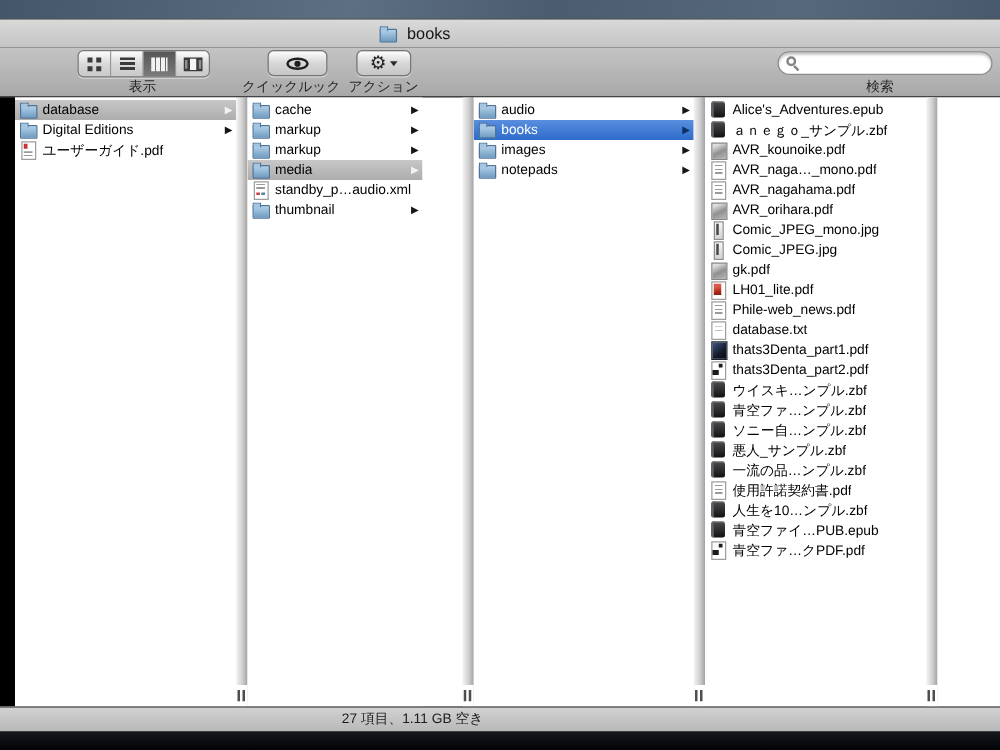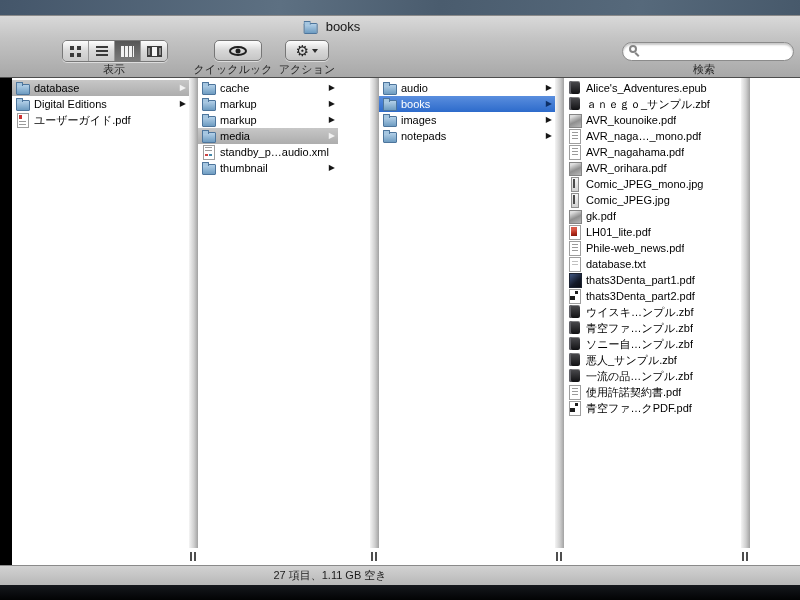--- a/index.html
+++ b/index.html
@@ -338,20 +338,28 @@
         </div>
         <div class="row">
           <span class="ic ic-book"></span>
           <span class="lbl">一流の品…ンプル.zbf</span>
         </div>
         <div class="row">
           <span class="ic ic-page"></span>
           <span class="lbl">使用許諾契約書.pdf</span>
         </div>
         <div class="row">
+          <span class="ic ic-book"></span>
+          <span class="lbl">人生を10…ンプル.zbf</span>
+        </div>
+        <div class="row">
+          <span class="ic ic-book"></span>
+          <span class="lbl">青空ファイ…PUB.epub</span>
+        </div>
+        <div class="row">
           <span class="ic ic-bw"></span>
           <span class="lbl">青空ファ…クPDF.pdf</span>
         </div>
       </div>
     <div class="divider" style="left:729px">
       <span class="handle"></span>
     </div>
     <div class="col" style="left:738px;width:62px"></div>
   </div>
 

